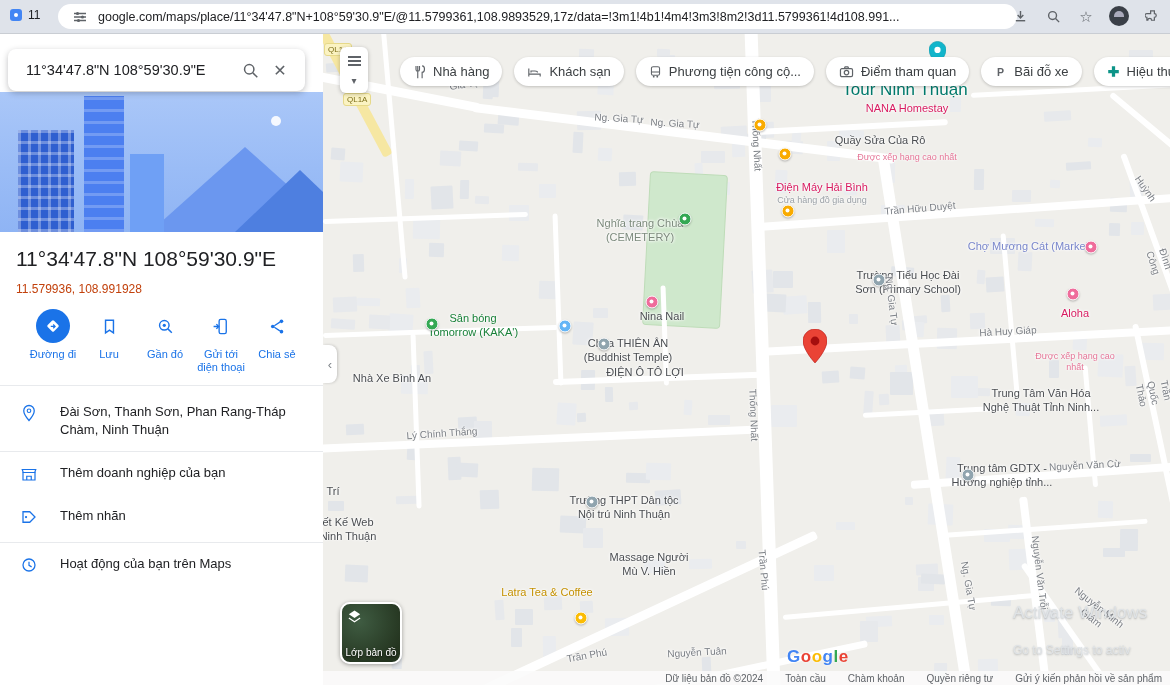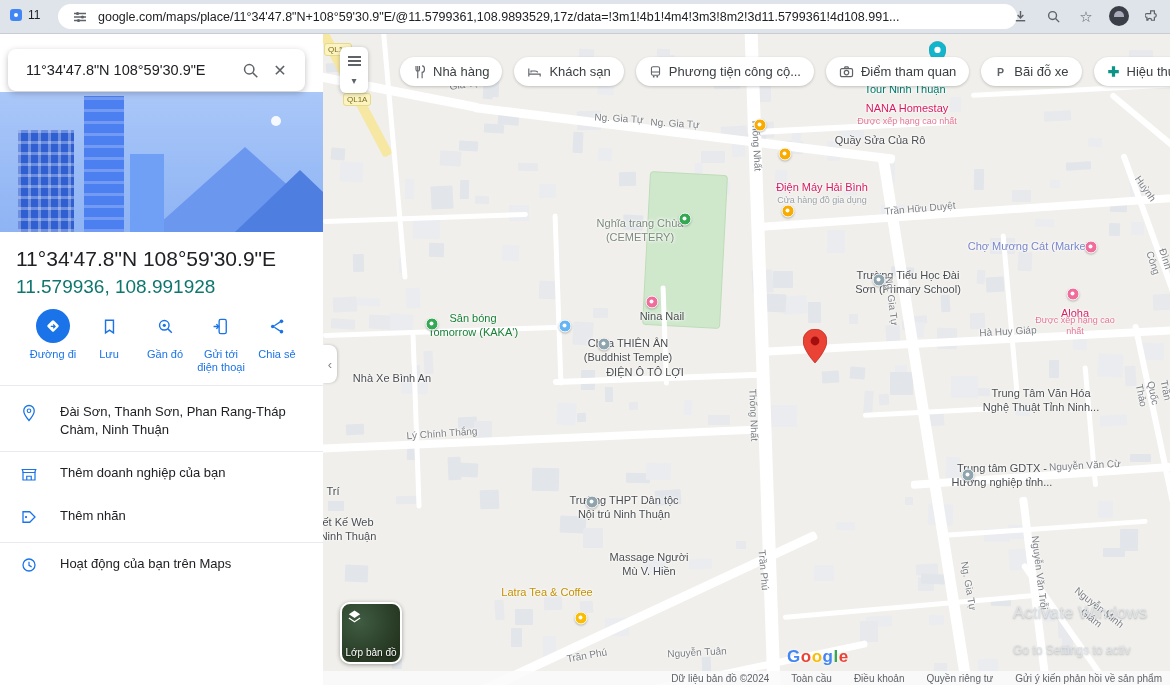--- a/index.html
+++ b/index.html
@@ -28,21 +28,21 @@
   .mt1{position:absolute;left:150px;bottom:0;width:0;height:0;border-left:95px solid transparent;border-right:95px solid transparent;border-bottom:85px solid #6b97ef;}
   .mt2{position:absolute;left:235px;bottom:0;width:0;height:0;border-left:65px solid transparent;border-right:65px solid transparent;border-bottom:62px solid #4e7fe0;}
   .bld1{position:absolute;left:18px;bottom:0;width:56px;height:102px;background:#2f5fd0;
     background-image:repeating-linear-gradient(0deg,rgba(255,255,255,.30) 0 3px,transparent 3px 11px),repeating-linear-gradient(90deg,rgba(255,255,255,.30) 0 3px,transparent 3px 10px);}
   .bld2{position:absolute;left:84px;bottom:0;width:40px;height:136px;background:#4c7ff0;
     background-image:repeating-linear-gradient(0deg,rgba(255,255,255,.22) 0 3px,transparent 3px 12px);}
   .bld3{position:absolute;left:130px;bottom:0;width:34px;height:78px;background:#6fa0f5;}
   .moon{position:absolute;right:42px;top:24px;width:10px;height:10px;border-radius:50%;background:#fff;opacity:.9;}
   #placehead{position:absolute;left:0;top:199px;width:323px;padding:14px 16px 0;box-sizing:border-box;}
   #ptitle{font-size:21px;color:#202124;line-height:1.25;}
-  #pcoords{font-size:19px;color:#0f766e;margin-top:4px;}
+  #pcoords{font-size:12px;color:#c2410c;margin-top:10px;}
   #actions{position:absolute;left:0;top:276px;width:323px;display:flex;justify-content:flex-end;padding:0 18px;box-sizing:border-box;}
   .action{width:56px;display:flex;flex-direction:column;align-items:center;gap:5px;cursor:pointer;}
   .action .ic{width:34px;height:34px;border-radius:50%;display:flex;align-items:center;justify-content:center;color:#1a73e8;}
   .action.primary .ic{background:#1a73e8;color:#fff;}
   .action .lbl{font-size:11px;color:#1a73e8;text-align:center;line-height:1.2;}
   .sep{position:absolute;left:0;width:323px;height:1px;background:#e8eaed;}
   #details{position:absolute;left:0;top:360px;width:323px;}
   .drow{display:flex;align-items:flex-start;padding:10px 16px 10px 20px;gap:20px;cursor:pointer;}
   .drow .dic{flex:0 0 20px;color:#1a73e8;margin-top:1px;}
   .drow .dtx{font-size:13px;color:#202124;line-height:1.4;}
@@ -52,22 +52,22 @@
   .building{position:absolute;background:#e6e8ea;z-index:1;border-radius:1px;}
   .park{position:absolute;background:#cfe8cc;border:1px solid #bedcb8;border-radius:4px;z-index:2;transform:rotate(3deg);}
   .road{position:absolute;background:#ffffff;z-index:3;border-radius:3px;transform-origin:left center;}
   .mlabel{position:absolute;z-index:5;transform:translate(-50%,-50%) rotate(var(--r,0deg));white-space:pre-line;text-align:center;
     text-shadow:0 0 2px #fff,0 0 3px #fff,0 0 4px #fff;line-height:1.25;pointer-events:auto;}
   .street{font-size:10px;color:#7b7f85;}
   .place{font-size:11px;color:#4a4d51;}
   .place-sub{font-size:9px;color:#9aa0a6;}
   .area{font-size:11px;color:#7c8a7c;margin-left:28px;}
   .poi-pink{font-size:11px;color:#d81b60;}
-  .poi-pink-sub{font-size:9px;color:#e57697;}
-  .poi-teal{font-size:11px;color:#00796b;}
+  .poi-pink-sub{font-size:9px;color:#e57697;margin-top:36px;}
+  .poi-teal{font-size:17px;color:#00796b;}
   .poi-blue{font-size:11px;color:#7986cb;}
   .poi-green{font-size:11px;color:#188038;}
   .poi-gold{font-size:11px;color:#c49000;}
   .poi-dot{position:absolute;z-index:5;width:13px;height:13px;border-radius:50%;border:1.5px solid #fff;box-sizing:border-box;transform:translate(-50%,-50%);box-shadow:0 1px 2px rgba(0,0,0,.25);}
   .poi-dot::after{content:"";position:absolute;left:3px;top:3px;width:4px;height:4px;border-radius:50%;background:#fff;}
   #marker{position:absolute;left:480px;top:296px;width:24px;height:34px;z-index:6;}
   .shield{position:absolute;z-index:6;background:#fbf3c2;border:1px solid #e6d98a;border-radius:3px;font-size:8px;color:#7d6f1b;padding:1px 3px;}
   #mapmenu{position:absolute;left:17px;top:14px;width:28px;height:46px;background:#fff;border-radius:6px;box-shadow:0 1px 4px rgba(0,0,0,.25);z-index:10;display:flex;flex-direction:column;align-items:center;justify-content:space-between;padding:7px 0;box-sizing:border-box;cursor:pointer;}
   .bars span{display:block;width:13px;height:2px;background:#5f6368;margin:2px 0;}
   .chev{font-size:10px;color:#5f6368;line-height:1;}
@@ -611,21 +611,21 @@
         <path d="M2 9.5l6 4 6-4" stroke="#fff" stroke-width="1.3" fill="none"></path>
       </svg>
     <span class="llabel">Lớp bản đồ</span>
   </div>
 
   <div id="glogo"><span style="color: rgb(66, 133, 244);">G</span><span style="color: rgb(234, 67, 53);">o</span><span style="color: rgb(251, 188, 4);">o</span><span style="color: rgb(66, 133, 244);">g</span><span style="color: rgb(52, 168, 83);">l</span><span style="color: rgb(234, 67, 53);">e</span></div>
 
   <div id="mapfooter">
     <span style="cursor:default">Dữ liệu bản đồ ©2024</span>
     <span>Toàn cầu</span>
-    <span>Điều khoản</span>
+    <span>Chàm khoản</span>
     <span>Quyền riêng tư</span>
     <span>Gửi ý kiến phản hồi về sản phẩm</span>
   </div>
 
   <div id="watermark">
     <div id="wm1">Activate Windows</div>
     <div id="wm2">Go to Settings to activ</div>
   </div>
 </div>
 

